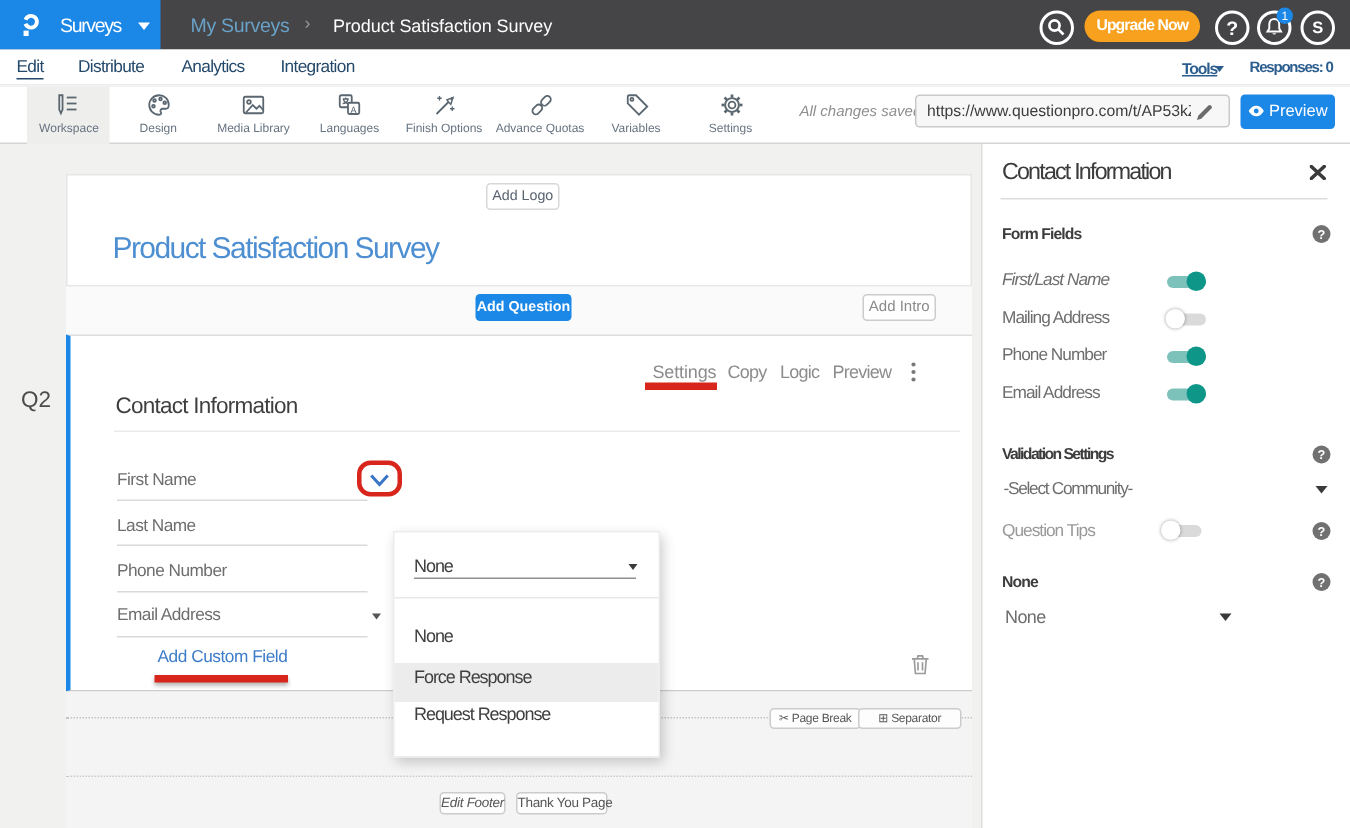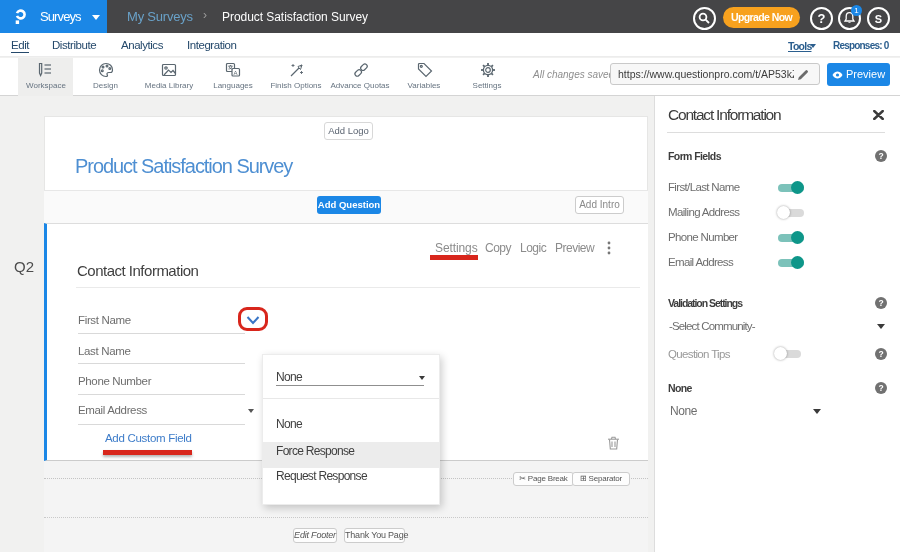--- a/index.html
+++ b/index.html
@@ -236,33 +236,33 @@
   <line x1="1" y1="3.2" x2="12" y2="3.2"></line>
   <path d="M4.5 3 L5 1.2 L8 1.2 L8.5 3"></path>
   <line x1="5" y1="5.5" x2="5" y2="11"></line>
       <line x1="8" y1="5.5" x2="8" y2="11"></line>
 </svg>
 
 <div class="abs footarea"></div>
 <div class="abs dash1"></div>
 <div class="abs dash2"></div>
 <div class="abs smallbtn" style="left:513px; top:472px; width:61px; height:14px; line-height:12px;">✂ Page Break</div>
-<div class="abs smallbtn" style="left:572px; top:472px; width:58px; height:14px; line-height:12px;">⊞ Separator</div>
+<div class="abs smallbtn" style="left:572px; top:472px; width:69px; height:14px; line-height:12px;">⊞ Separator</div>
 <div class="abs smallbtn" style="left:293px; top:528px; width:44px; height:15px; line-height:13px; font-size:9px;font-style:italic;">Edit Footer</div>
 <div class="abs smallbtn" style="left:344px; top:528px; width:61px; height:15px; line-height:13px; font-size:9px;">Thank You Page</div>
 
 <div class="abs rpanel"></div>
 <div class="abs rptitle">Contact Information</div>
 <svg class="abs" style="left:873px; top:110px;" width="11" height="10" viewBox="0 0 11 10">
       <path d="M1.2 1 L9.8 9 M9.8 1 L1.2 9" stroke="#3b3b3b" stroke-width="2.4" stroke-linecap="round"></path>
     </svg>
 <div class="abs rphr"></div>
 <div class="abs rpbold" style="top:150px;">Form Fields</div>
 <div class="abs qmark" style="top:150px;">?</div>
-<div class="abs rplabel" style="top:181px;">First/Last Name</div>
+<div class="abs rplabel" style="top:181px;font-style:italic;">First/Last Name</div>
 <div class="abs toggle tg-on" style="top:183.5px;">
       <div class="abs knob knob-on"></div>
     </div>
 <div class="abs rplabel" style="top:206px;">Mailing Address</div>
 <div class="abs toggle tg-off" style="top:208.5px;">
       <div class="abs knob knob-off"></div>
     </div>
 <div class="abs rplabel" style="top:231px;">Phone Number</div>
 <div class="abs toggle tg-on" style="top:233.5px;">
       <div class="abs knob knob-on"></div>

